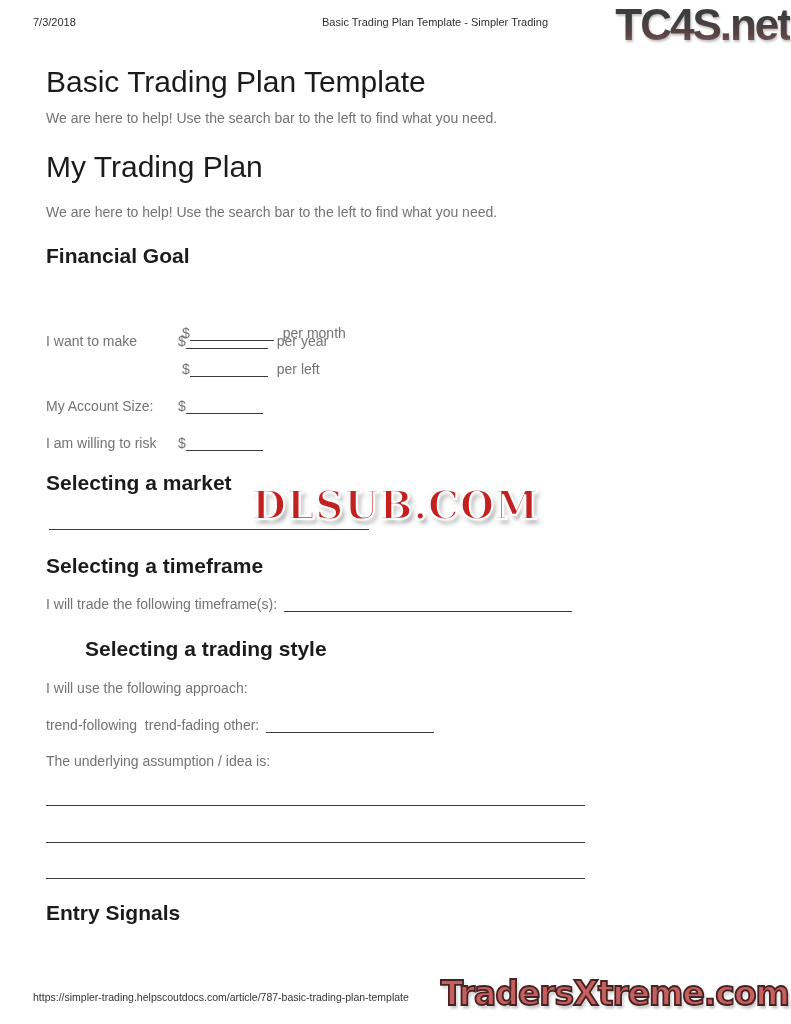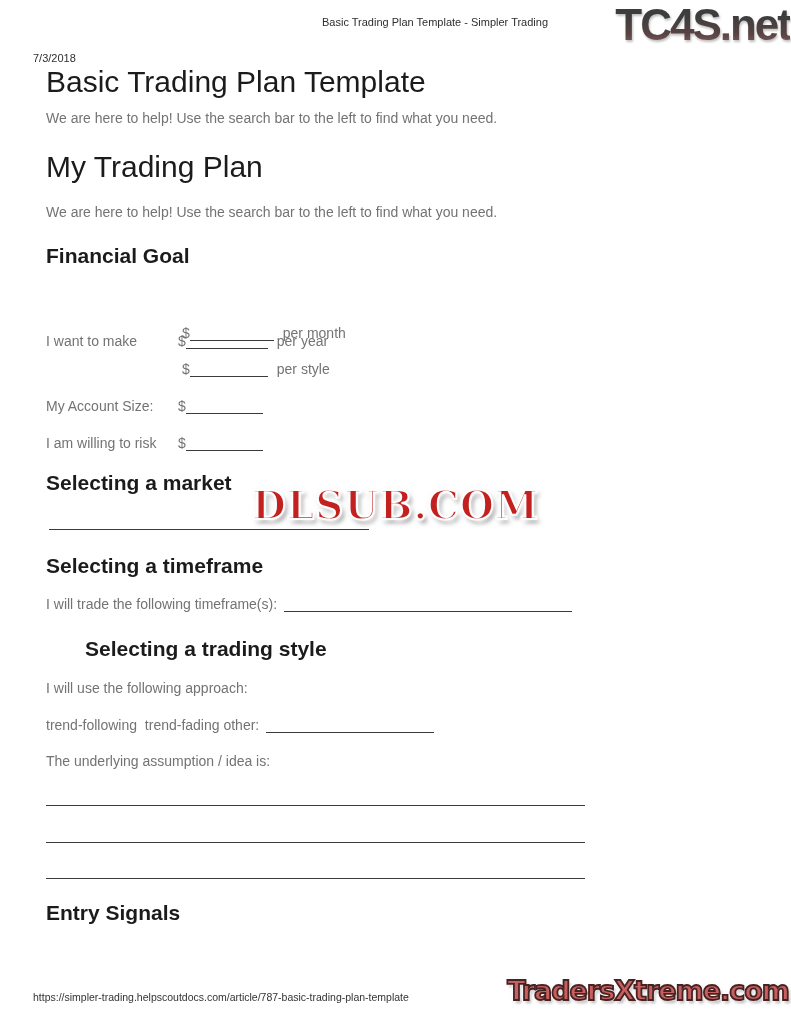--- a/index.html
+++ b/index.html
@@ -54,39 +54,39 @@
       0 0 2px #ffffff,
       0 0 4px #ffffff,
       0 0 7px #f2f2f2,
       3px 4px 4px rgba(80,80,80,0.55);
     line-height:1;
     white-space:nowrap;
   }
   .txtreme{
     font-family:"DejaVu Sans", sans-serif;
     font-weight:700;
-    font-size:27px;
+    font-size:33px;
     letter-spacing:-1px;
     color:#c75f5f;
     -webkit-text-stroke:1.8px #462222;
     text-shadow:
       0 0 2px #ffffff,
       0 0 4px #ffffff,
       0 0 6px #f0f0f0,
       2px 3px 3px rgba(0,0,0,0.35);
     line-height:1;
     white-space:nowrap;
   }
 </style>
 </head>
 <body>
 
 <div class="page">
 
-  <div class="abs meta" style="left:33px;top:16px;margin-top:36px;">7/3/2018</div>
+  <div class="abs meta" style="left:33px;top:16px;">7/3/2018</div>
   <div class="abs meta" style="left:322px;top:16px;">Basic Trading Plan Template - Simpler Trading</div>
 
   <div class="abs tc4s" style="right:1px;top:3px;">TC4S.net</div>
 
   <div class="abs h1" style="left:46px;top:66px;">Basic Trading Plan Template</div>
 
   <div class="abs body-line" style="left:46px;top:110px;">We are here to help! Use the search bar to the left to find what you need.</div>
 
   <div class="abs h1" style="left:46px;top:151px;">My Trading Plan</div>
 
@@ -96,21 +96,21 @@
 
   <div class="abs body-line" style="left:46px;top:288px;margin-top:45px;">
     <span class="flabel">I want to make</span><span>$</span><span class="uline gap-r" style="width:82px;"></span><span>per year</span>
   </div>
 
   <div class="abs body-line" style="left:46px;top:325px;">
     <span class="flabel wide"></span><span>$</span><span class="uline gap-r" style="width:84px;"></span><span>per month</span>
   </div>
 
   <div class="abs body-line" style="left:46px;top:361px;">
-    <span class="flabel wide"></span><span>$</span><span class="uline gap-r" style="width:78px;"></span><span>per style</span>
+    <span class="flabel wide"></span><span>$</span><span class="uline gap-r" style="width:78px;"></span><span>per left</span>
   </div>
 
   <div class="abs body-line" style="left:46px;top:398px;">
     <span class="flabel">My Account Size:</span><span>$</span><span class="uline" style="width:77px;"></span>
   </div>
 
   <div class="abs body-line" style="left:46px;top:435px;">
     <span class="flabel">I am willing to risk</span><span>$</span><span class="uline" style="width:77px;"></span>
   </div>
 

